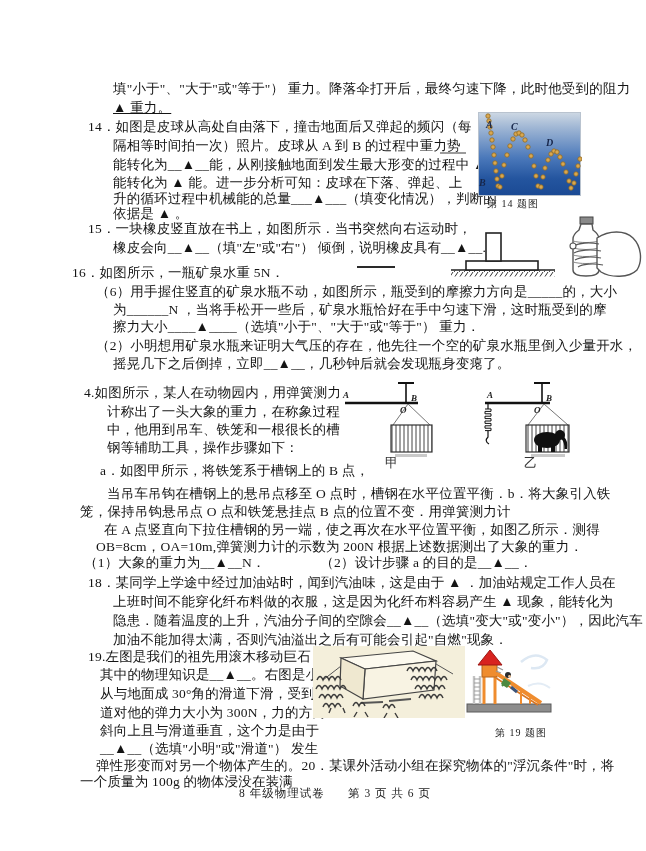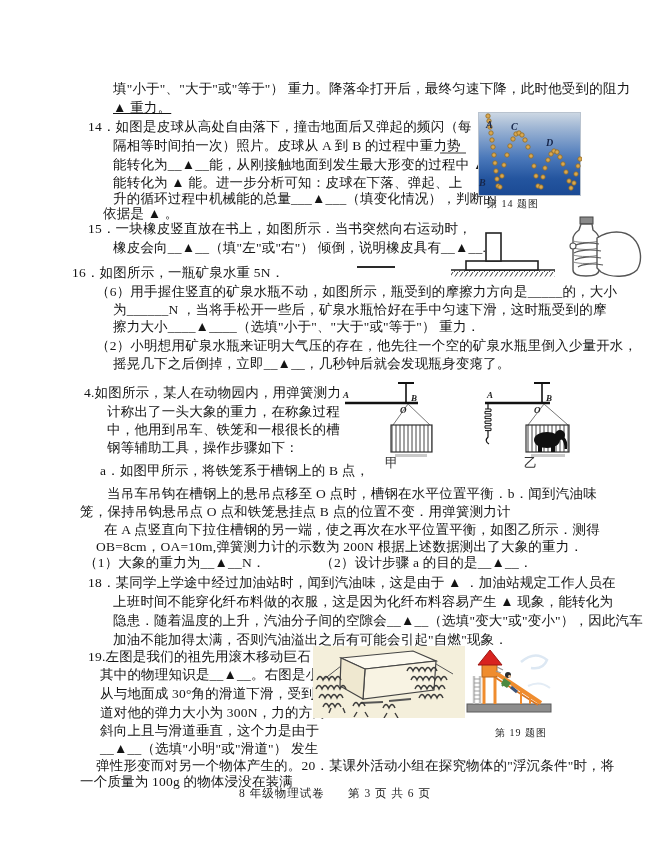--- a/index.html
+++ b/index.html
@@ -26,21 +26,21 @@
 <div class="page">
 
   <div class="line" style="left:113px;top:80px">填"小于"、"大于"或"等于"） 重力。降落伞打开后，最终匀速下降，此时他受到的阻力</div>
   <div class="line u" style="left:113px;top:99px">▲ 重力。</div>
 
   <div class="line" style="left:88px;top:118px">14．如图是皮球从高处自由落下，撞击地面后又弹起的频闪（每</div>
   <div class="line" style="left:113px;top:137px">隔相等时间拍一次）照片。皮球从 A 到 B 的过程中重力势</div>
   <div class="line" style="left:113px;top:156px">能转化为__▲__能，从刚接触地面到发生最大形变的过程中 ▲</div>
   <div class="line" style="left:113px;top:174px">能转化为 ▲ 能。进一步分析可知：皮球在下落、弹起、上</div>
   <div class="line" style="left:113px;top:190px">升的循环过程中机械能的总量___▲___（填变化情况），判断的</div>
-  <div class="line" style="left:103px;top:205px">依据是 ▲ 。</div>
+  <div class="line" style="left:113px;top:205px">依据是 ▲ 。</div>
 
   <div class="dash" style="left:440px;top:152px;width:26px;height:2px;background:#9c9c9c"></div>
   <div class="fig14">
     <svg width="103" height="84" viewBox="0 0 103 84">
       <g fill="#d9a74f" stroke="#8f6a25" stroke-width="0.8">
         <circle cx="9" cy="3" r="2.2"></circle>
           <circle cx="10" cy="8" r="2.2"></circle>
           <circle cx="11" cy="14" r="2.2"></circle>
         <circle cx="12" cy="20" r="2.2"></circle>
           <circle cx="13" cy="27" r="2.2"></circle>
@@ -130,21 +130,21 @@
   <div class="line" style="left:113px;top:301px">为______N ，当将手松开一些后，矿泉水瓶恰好在手中匀速下滑，这时瓶受到的摩</div>
   <div class="line" style="left:113px;top:318px">擦力大小____▲____（选填"小于"、"大于"或"等于"） 重力．</div>
   <div class="line" style="left:96px;top:337px">（2）小明想用矿泉水瓶来证明大气压的存在，他先往一个空的矿泉水瓶里倒入少量开水，</div>
   <div class="line" style="left:113px;top:355px">摇晃几下之后倒掉，立即__▲__，几秒钟后就会发现瓶身变瘪了。</div>
 
   <div class="line" style="left:84px;top:384px">4.如图所示，某人在动物园内，用弹簧测力</div>
   <div class="line" style="left:107px;top:403px">计称出了一头大象的重力，在称象过程</div>
   <div class="line" style="left:107px;top:421px">中，他用到吊车、铁笼和一根很长的槽</div>
   <div class="line" style="left:107px;top:439px">钢等辅助工具，操作步骤如下：</div>
   <div class="line" style="left:100px;top:462px">a．如图甲所示，将铁笼系于槽钢上的 B 点，</div>
-  <div class="line" style="left:107px;top:485px">当吊车吊钩在槽钢上的悬吊点移至 O 点时，槽钢在水平位置平衡．b．闻到汽油味</div>
+  <div class="line" style="left:107px;top:485px">当吊车吊钩在槽钢上的悬吊点移至 O 点时，槽钢在水平位置平衡．b．将大象引入铁</div>
   <div class="line" style="left:80px;top:503px">笼，保持吊钩悬吊点 O 点和铁笼悬挂点 B 点的位置不变．用弹簧测力计</div>
   <div class="line" style="left:104px;top:521px">在 A 点竖直向下拉住槽钢的另一端，使之再次在水平位置平衡，如图乙所示．测得</div>
   <div class="line" style="left:96px;top:538px">OB=8cm，OA=10m,弹簧测力计的示数为 200N 根据上述数据测出了大象的重力．</div>
   <div class="line" style="left:84px;top:554px">（1）大象的重力为__▲__N．　　　　（2）设计步骤 a 的目的是__▲__．</div>
 
   <div class="fig" style="left:335px;top:378px">
     <svg width="305" height="85" viewBox="0 0 305 85">
       <defs>
         <pattern id="bars" width="4" height="4" patternUnits="userSpaceOnUse">
           <rect width="4" height="4" fill="#fff"></rect>

